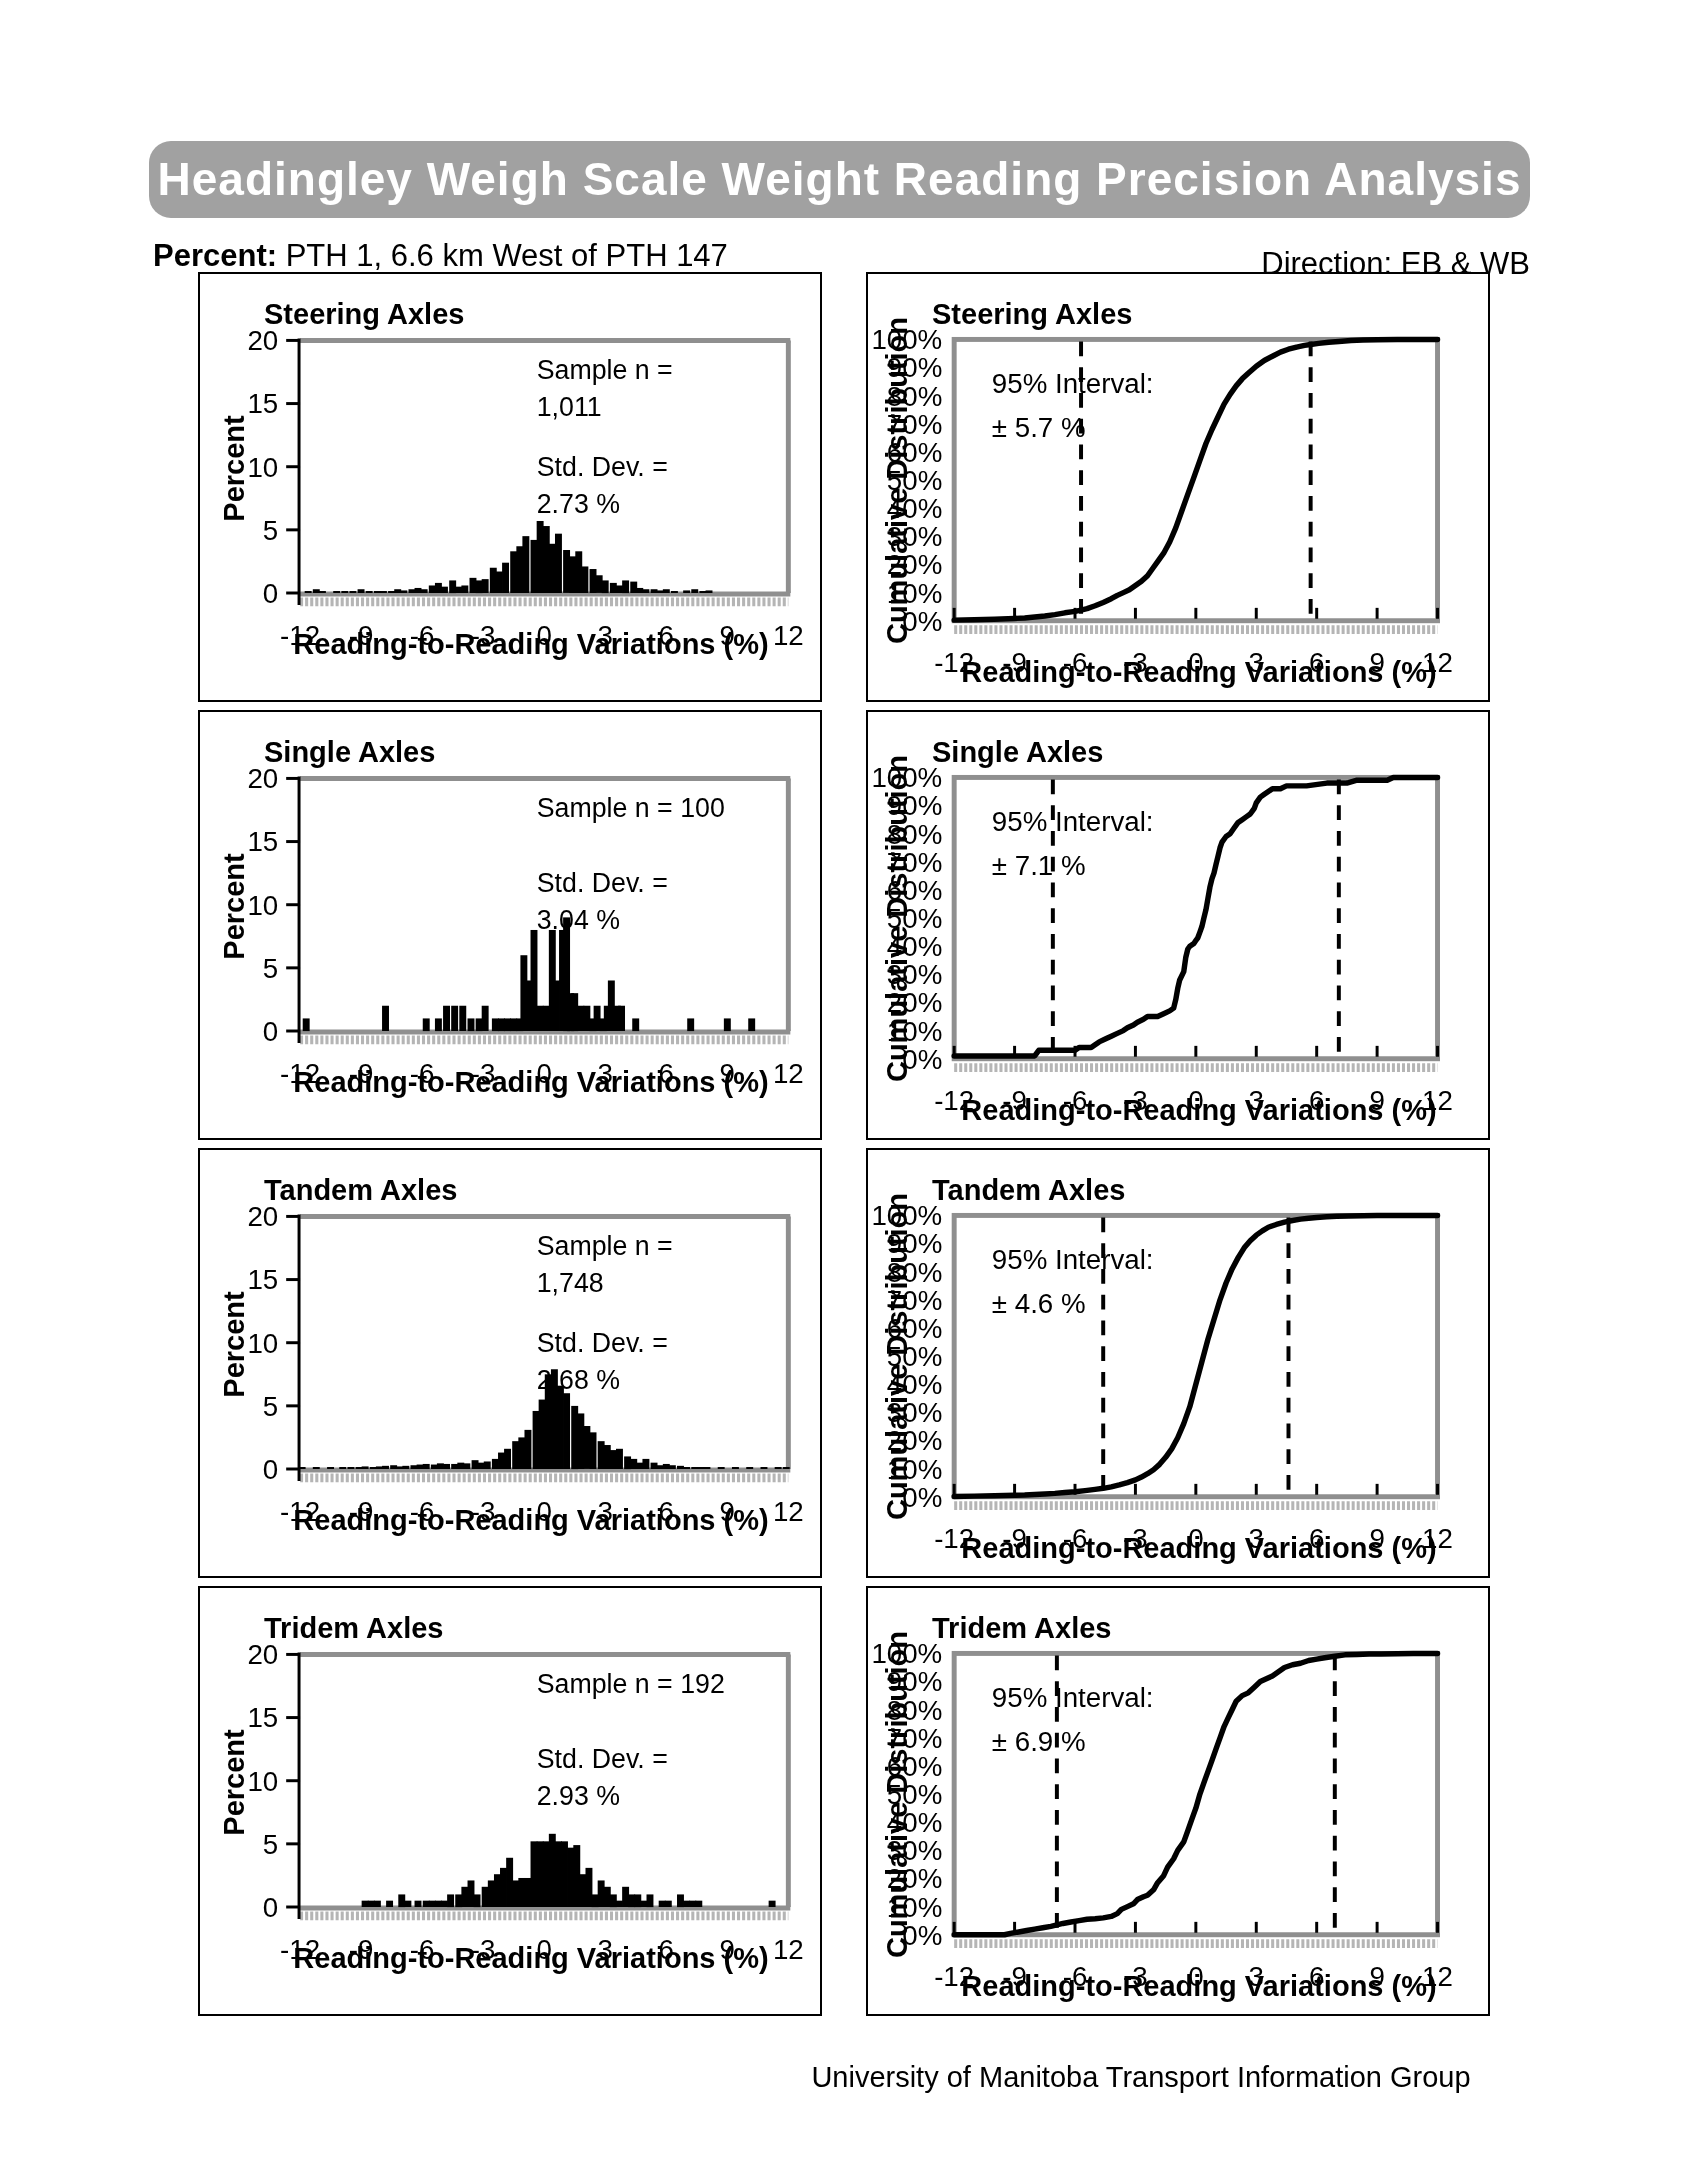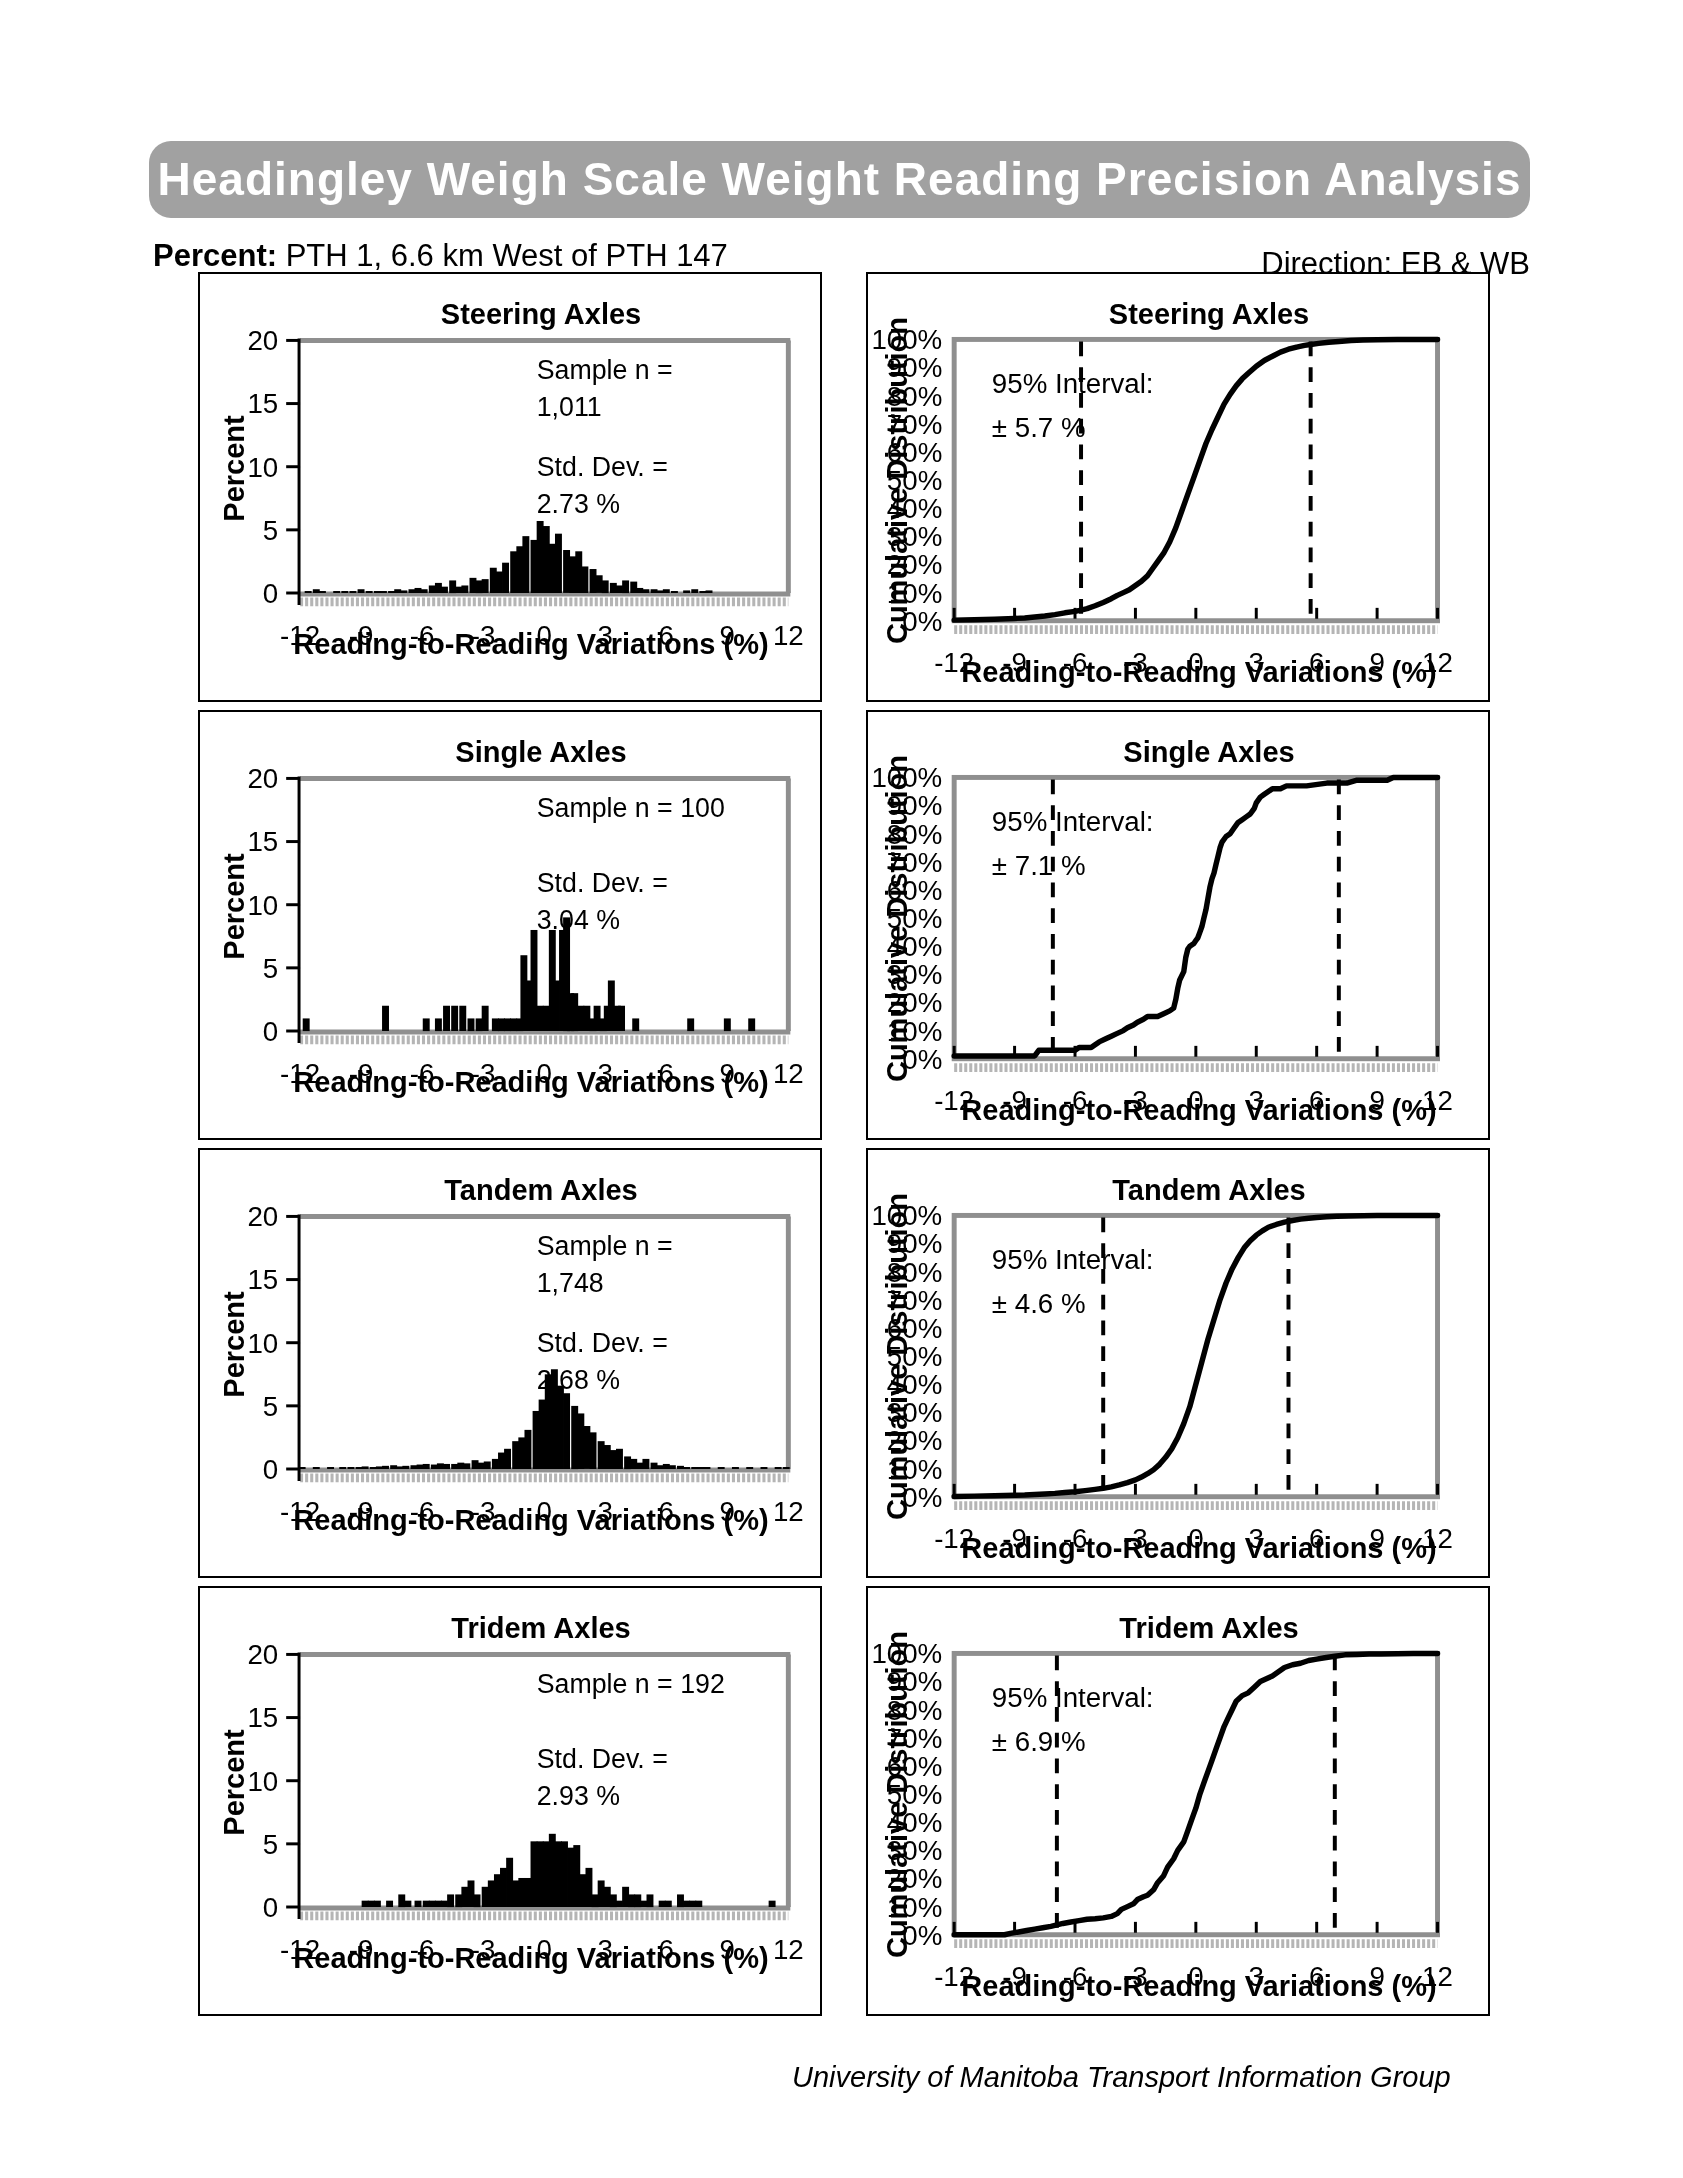--- a/index.html
+++ b/index.html
@@ -20,37 +20,37 @@
     position:absolute;left:198px;top:272px;width:1295px;
     display:grid;grid-template-columns:624px 624px;column-gap:44px;row-gap:8px;
   }
   .panel{
     position:relative;width:624px;height:430px;border:2px solid #000;
     background:#fff;box-sizing:border-box;
   }
   .panel svg.plot{position:absolute;left:0;top:0;}
   .ptitle{
     position:absolute;top:24px;left:64px;width:554px;margin:0;
-    text-align:center;font-size:29px;font-weight:bold;z-index:2;
+    font-size:29px;font-weight:bold;z-index:2;
   }
   .ylab{
     position:absolute;text-align:center;font-size:29px;font-weight:bold;
     transform:rotate(-90deg);z-index:2;white-space:nowrap;
   }
   .ylab.hist{width:297px;left:-114px;top:178px;}
   .ylab.cdf{width:356px;left:-149px;top:190px;}
   .xlab{
     position:absolute;left:54px;width:554px;text-align:center;
     font-size:29px;font-weight:bold;z-index:2;
   }
   .xlab.hist{top:354px;}
   .xlab.cdf{top:382px;}
   .footer{
-    position:absolute;left:792px;top:2061px;width:698px;text-align:left;
-    font-size:29px;font-style:italic;
+    position:absolute;left:792px;top:2061px;width:698px;text-align:center;
+    font-size:29px;
   }
 </style>
 </head>
 <body>
 
 <div class="banner">
   <span>Headingley Weigh Scale Weight Reading Precision Analysis</span>
 </div>
 
 <div class="loc-row">

